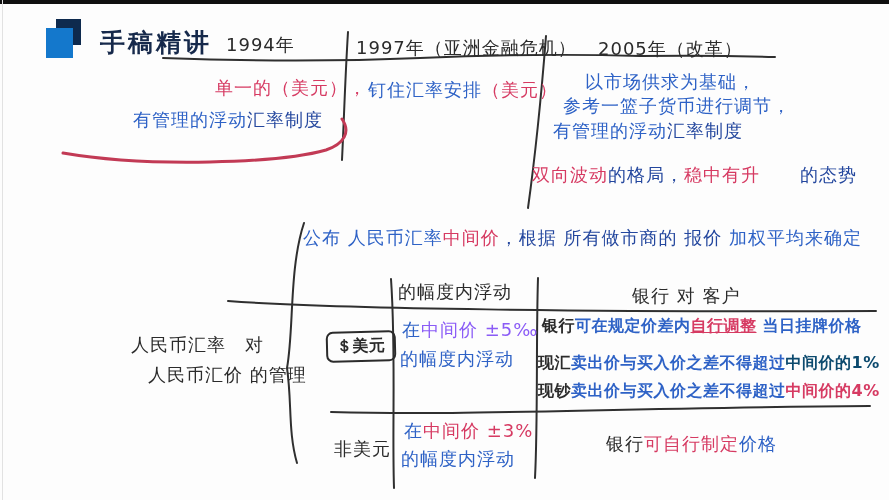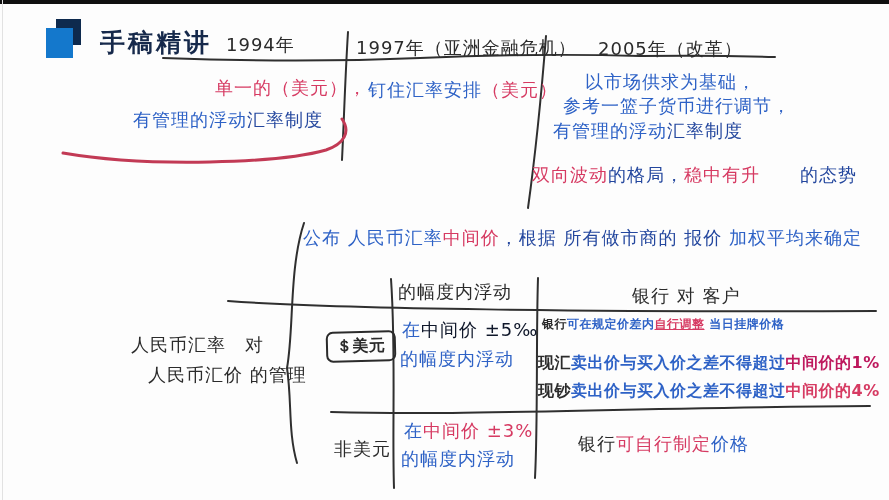--- a/index.html
+++ b/index.html
@@ -68,36 +68,36 @@
   </div>
 
   <div class="abs hw" style="left: 131px; top: 333px; color: rgb(43, 43, 43);">人民币汇率　对</div>
   <div class="abs hw" style="left: 128px; top: 363px; color: rgb(43, 43, 43); margin-left: 20px;">人民币汇价 的管理</div>
 
   <div class="abs hw" style="left: 398px; top: 280px; color: rgb(43, 43, 43);">的幅度内浮动</div>
   <div class="abs hw" style="left: 632px; top: 284px; color: rgb(43, 43, 43);">银行 对 客户</div>
 
   <div class="abs hw-sm usd-box" style="left: 326px; top: 331px; color: rgb(43, 43, 43);">＄美元</div>
   <div class="abs hw" style="left:402px;top:318px;">
-    <span style="color: rgb(46, 98, 198);">在</span><span style="color: #0f172a;">中间价 ±5‰</span>
+    <span style="color: rgb(46, 98, 198);">在</span><span style="color: #8b5cf6;">中间价 ±5‰</span>
   </div>
   <div class="abs hw" style="left: 400px; top: 347px; color: rgb(46, 98, 198);">的幅度内浮动</div>
 
-  <div class="abs hw-sm" style="left:542px;top:316px;font-size:12px;">
+  <div class="abs hw-sm" style="left:542px;top:316px;font-size:16px;">
     <span style="color: rgb(43, 43, 43);">银行</span><span style="color: rgb(46, 98, 198);">可在规定价差内</span><span class="underlined" style="color: rgb(214, 58, 98);">自行调整</span><span style="color: rgb(46, 98, 198);"> 当日挂牌价格</span>
   </div>
   <div class="abs hw-sm" style="left:538px;top:353px;">
-    <span style="color: rgb(43, 43, 43);">现汇</span><span style="color: rgb(46, 98, 198);">卖出价与买入价之差不得超过</span><span style="color: #be185d;">中间价的1%</span>
+    <span style="color: rgb(43, 43, 43);">现汇</span><span style="color: rgb(46, 98, 198);">卖出价与买入价之差不得超过</span><span style="color: #0c4a6e;">中间价的1%</span>
   </div>
   <div class="abs hw-sm" style="left:538px;top:381px;">
     <span style="color: rgb(43, 43, 43);">现钞</span><span style="color: rgb(46, 98, 198);">卖出价与买入价之差不得超过</span><span style="color: rgb(214, 58, 98); margin-top: 42px;">中间价的4%</span>
   </div>
 
   <div class="abs hw" style="left: 334px; top: 437px; color: rgb(43, 43, 43);">非美元</div>
   <div class="abs hw" style="left:404px;top:419px;">
     <span style="color: rgb(46, 98, 198);">在</span><span style="color: rgb(214, 58, 98);">中间价 ±3%</span>
   </div>
   <div class="abs hw" style="left: 401px; top: 447px; color: rgb(46, 98, 198);">的幅度内浮动</div>
-  <div class="abs hw" style="left:578px;top:432px;">
+  <div class="abs hw" style="left:606px;top:432px;">
     <span style="color: rgb(43, 43, 43);">银行</span><span style="color: rgb(214, 58, 98);">可自行制定</span><span style="color: rgb(46, 98, 198);">价格</span>
   </div>
 
 </div>
 
 </body></html>

